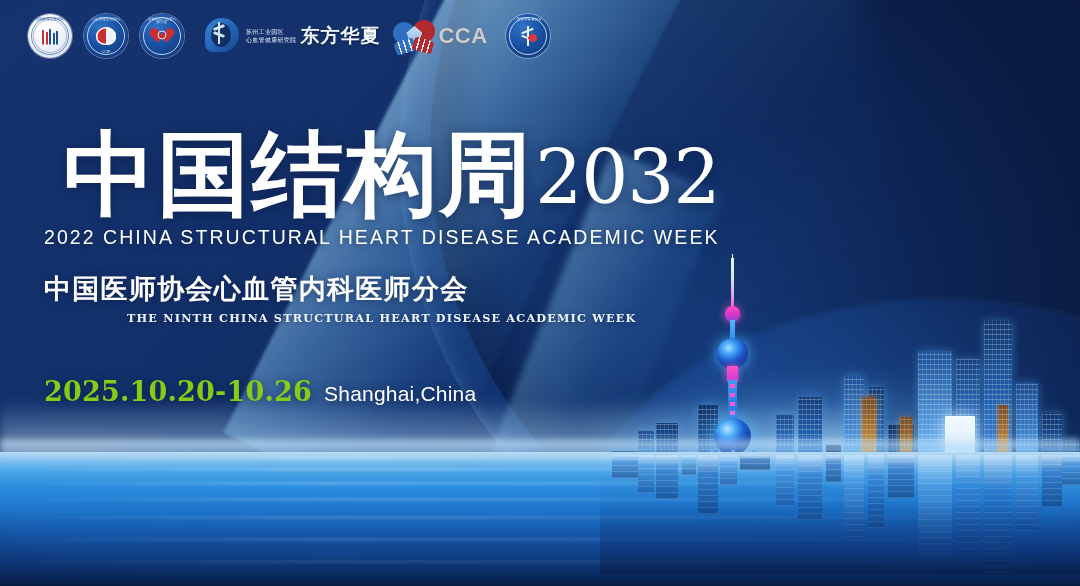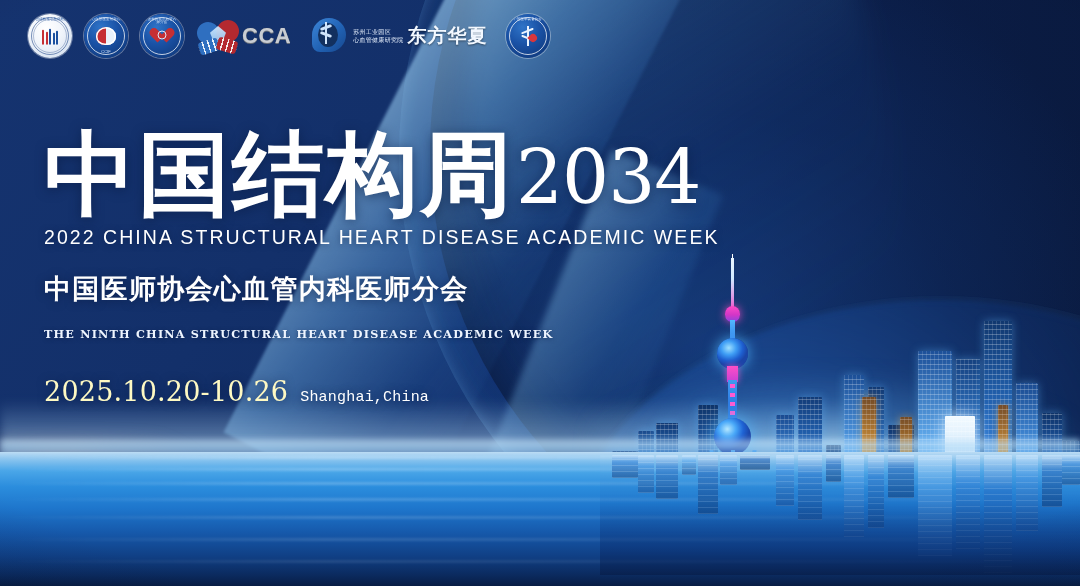--- a/index.html
+++ b/index.html
@@ -247,21 +247,21 @@
   .dfhx-s2{ position:absolute; left:11px; top:10px; width:12px; height:3px; background:#cfe4fb; border-radius:2px; transform:rotate(-20deg); }
   .dfhx-s3{ position:absolute; left:11px; top:17px; width:12px; height:3px; background:#cfe4fb; border-radius:2px; transform:rotate(20deg); }
   .dfhx-txtcol{ display:flex; flex-direction:column; gap:1px; }
   .dfhx-l1,.dfhx-l2{ font-size:6px; color:#e9f2ff; letter-spacing:.3px; line-height:1.15; white-space:nowrap;
     font-family:"DejaVu Sans", sans-serif; }
   .dfhx-big{ font-size:19px; color:#f2f8ff; font-weight:700; letter-spacing:1px; white-space:nowrap;
     font-family:"DejaVu Serif", serif; text-shadow:0 1px 2px rgba(0,0,0,.45); }
 
   
   .titleblock{ position:absolute; left:44px; top:130px; z-index:15; }
-  .t-main{ display:flex; align-items:flex-end; }
+  .t-main{ display:flex; align-items:flex-end;justify-content:flex-end; }
   .t-cn{
     font-family:"DejaVu Serif", serif;
     font-size:92px; line-height:.96; font-weight:700;
     color:#ffffff; letter-spacing:2px;
     text-shadow:0 2px 12px rgba(8,24,60,.55);
   }
   .t-year{
     font-family:"DejaVu Serif", serif;
     font-size:74px; line-height:1; font-weight:400;
     color:#ffffff; letter-spacing:-1px;
@@ -278,36 +278,37 @@
   }
   .t-cn2{
     margin-top:22px;
     font-family:"DejaVu Serif", serif;
     font-size:27px; font-weight:700; letter-spacing:1.3px;
     color:#ffffff;
     text-shadow:0 1px 8px rgba(8,24,60,.6);
     white-space:nowrap;
   }
   .t-en2{
-    margin-top:20px;
+    margin-top:4px;
     font-family:"DejaVu Serif", serif;
     font-size:11.2px; font-weight:700; letter-spacing:1.22px;
     color:#eef5ff;
     text-shadow:0 1px 4px rgba(8,24,60,.5);
     white-space:nowrap;
+    text-align:center;
   }
   .t-date{
     position:absolute; left:0; top:246px;
     display:flex; align-items:baseline; white-space:nowrap;
   }
-  .d-num{ font-family:"DejaVu Serif", serif; font-size:27px; font-weight:400; color:#fef9c3; letter-spacing:.2px;
+  .d-num{ font-family:"DejaVu Serif", serif; font-size:27px; font-weight:700; color:#84cc16; letter-spacing:.2px;
     text-shadow:0 1px 8px rgba(8,24,60,.6); }
   .d-cn{ font-family:"DejaVu Serif", serif; font-size:24px; font-weight:400; color:#ffffff; margin-left:22px; letter-spacing:2px;
     text-shadow:0 1px 8px rgba(8,24,60,.6); }
-  .d-en{ font-family:Liberation Mono, monospace; font-size:15px; font-weight:400; color:#ffffff; margin-left:12px; letter-spacing:.2px;
+  .d-en{ font-family:Liberation Sans, sans-serif; font-size:21px; font-weight:400; color:#ffffff; margin-left:12px; letter-spacing:.2px;
     text-shadow:0 1px 8px rgba(8,24,60,.6); }
 
   .vignette{ position:absolute; inset:0; pointer-events:none;
     background:radial-gradient(120% 110% at 50% 45%, rgba(0,0,0,0) 55%, rgba(4,12,32,.35) 100%); }
 </style>
 </head>
 <body>
 
 <div id="banner">
 
@@ -437,65 +438,65 @@
       <div class="circ solidblue">
         <div class="ringw"></div>
         <div class="arc-txt w">中国医师协会心血管内科医师分会</div>
         <div class="lmark">
           <div class="heart-red"></div>
           <div style="position:absolute;left:4px;top:2px;width:9px;height:9px;border-radius:50%;border:1.5px solid #dbe9fb"></div>
         </div>
       </div>
     </div>
 
+    <div class="logo dfhx" style="margin-left:6px">
+      <div class="dfhx-mark">
+        <div class="dfhx-d"></div>
+        <div class="dfhx-inner"></div>
+        <div class="dfhx-snake"></div>
+        <div class="dfhx-s2"></div>
+        <div class="dfhx-s3"></div>
+      </div>
+      <div class="dfhx-txtcol">
+        <div class="dfhx-l1">苏州工业园区</div>
+        <div class="dfhx-l2">心血管健康研究院</div>
+      </div>
+      <div class="dfhx-big">东方华夏</div>
+    </div>
+
     <div class="logo cca-wrap">
       <div class="hands">
         <div class="h-left"></div>
         <div class="h-right"></div>
         <div class="h-core"></div>
         <div class="h-fingL"></div>
         <div class="h-fingR"></div>
       </div>
       <div class="cca-text">CCA</div>
-    </div>
-
-    <div class="logo dfhx" style="margin-left:6px">
-      <div class="dfhx-mark">
-        <div class="dfhx-d"></div>
-        <div class="dfhx-inner"></div>
-        <div class="dfhx-snake"></div>
-        <div class="dfhx-s2"></div>
-        <div class="dfhx-s3"></div>
-      </div>
-      <div class="dfhx-txtcol">
-        <div class="dfhx-l1">苏州工业园区</div>
-        <div class="dfhx-l2">心血管健康研究院</div>
-      </div>
-      <div class="dfhx-big">东方华夏</div>
     </div>
 
     <div class="logo" style="margin-left:6px">
       <div class="circ solidblue">
         <div class="ringw"></div>
         <div class="arc-txt w">中国医学装备协会</div>
         <div class="lmark" style="width:22px;height:22px">
           <div style="position:absolute;left:10px;top:1px;width:2px;height:20px;background:#eaf3ff"></div>
           <div style="position:absolute;left:4px;top:5px;width:13px;height:2.4px;background:#eaf3ff;border-radius:2px;transform:rotate(-22deg)"></div>
           <div style="position:absolute;left:4px;top:12px;width:13px;height:2.4px;background:#eaf3ff;border-radius:2px;transform:rotate(22deg)"></div>
           <div style="position:absolute;left:12px;top:9px;width:8px;height:8px;border-radius:50% 50% 50% 0;background:#d8363c;transform:rotate(45deg)"></div>
         </div>
       </div>
     </div>
 
   </div>
 
   <div class="titleblock">
     <div class="t-main">
       <div class="t-cn">中国结构周</div>
-      <div class="t-year">2034</div>
+      <div class="t-year">2032</div>
     </div>
     <div class="t-en">2022 CHINA STRUCTURAL HEART DISEASE ACADEMIC WEEK</div>
     <div class="t-cn2">中国医师协会心血管内科医师分会</div>
     <div class="t-en2">THE NINTH CHINA STRUCTURAL HEART DISEASE ACADEMIC WEEK</div>
 
     <div class="t-date">
       <span class="d-num">2025.10.20-10.26</span>
       <span class="d-en">Shanghai,China</span>
     </div>
   </div>

